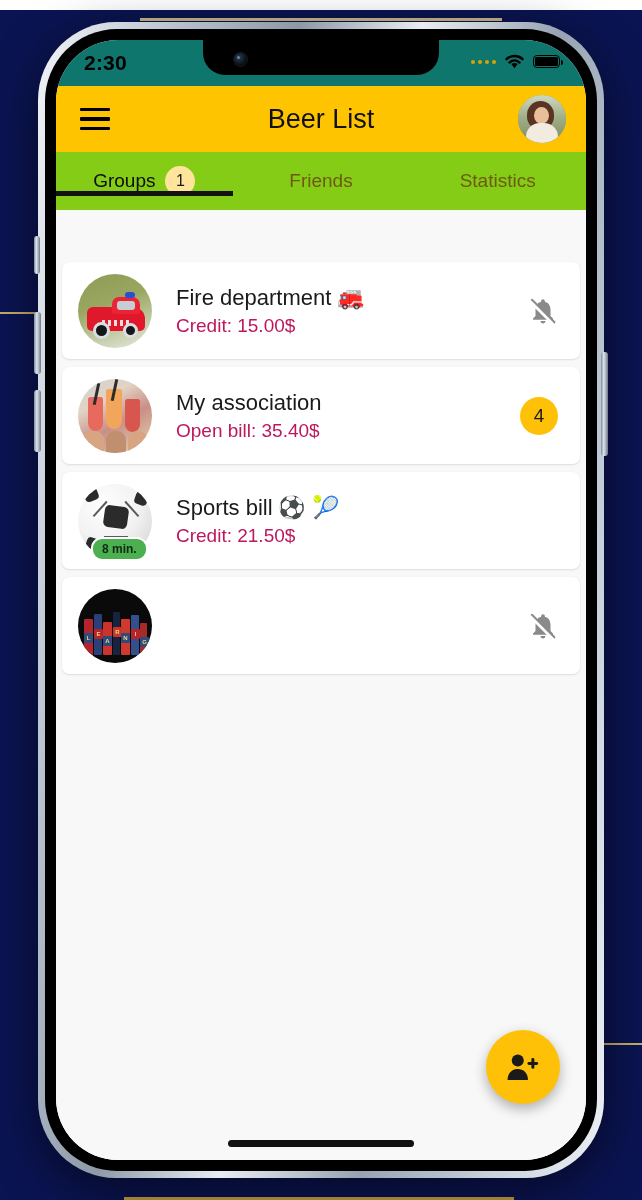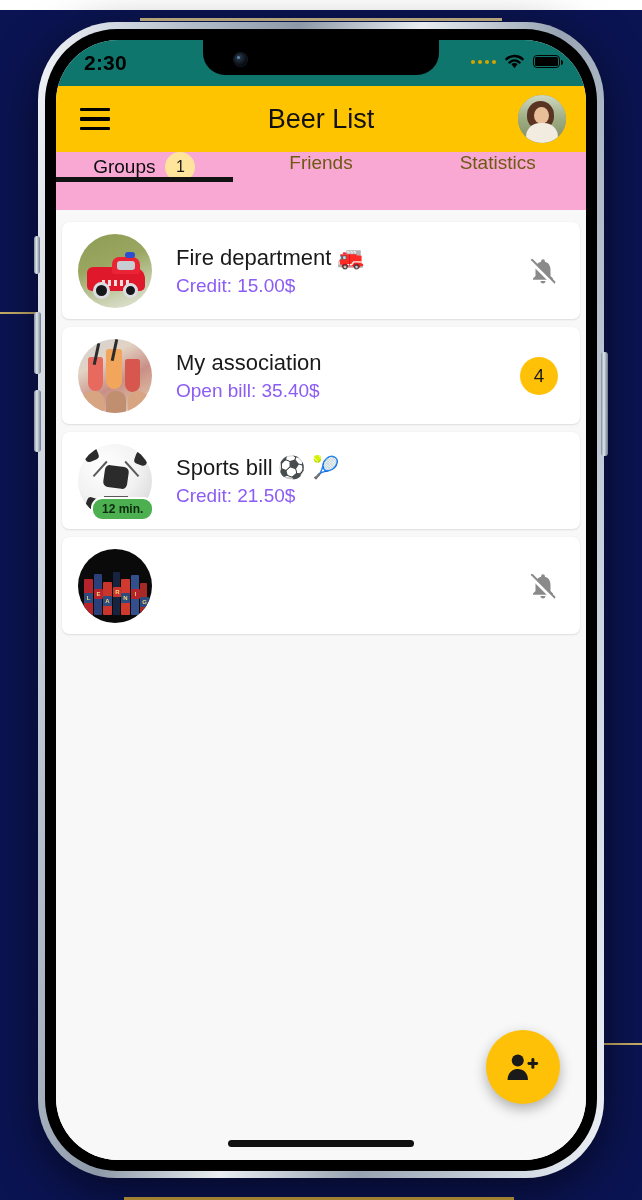--- a/index.html
+++ b/index.html
@@ -200,24 +200,24 @@
     background:#e9bf9a;
   }
   .av-body {
     position:absolute; left:8px; bottom:0; width:32px; height:20px;
     border-radius:14px 14px 0 0;
     background:#f1ebe0;
   }
 
   
   .tabs {
-    background: #f9a8d4;
+    background: #84cc16;
     height: 58px;
     display: flex;
-    align-items: flex-start;
+    align-items: center;
   }
   .tab {
     flex: 1;
     display: flex;
     align-items: center;
     justify-content: center;
     gap: 10px;
     position: relative;
     cursor: pointer;
     font-size: 19px;
@@ -241,21 +241,21 @@
     padding: 0 6px;
   }
 
   
   .content {
     background: #f8f8f8;
     height: calc(100% - 170px);
     position: relative;
     overflow: hidden;
   }
-  .list { padding: 12px 6px 0 6px; }
+  .list { padding: 12px 6px 0 6px; margin-top: 40px; }
 
   .card {
     background: #ffffff;
     border-radius: 7px;
     margin-bottom: 8px;
     height: 97px;
     display: flex;
     align-items: center;
     padding: 0 22px 0 16px;
     box-shadow: 0 1px 2px rgba(0,0,0,.10), 0 0 1px rgba(0,0,0,.08);
@@ -322,21 +322,21 @@
 
   .card-text { margin-left: 24px; flex: 1; min-width: 0; }
   .card-title {
     font-size: 22px;
     color: #1a1a1a;
     line-height: 1.25;
     white-space: nowrap;
   }
   .card-sub {
     font-size: 19px;
-    color: #8b5cf6;
+    color: #be185d;
     margin-top: 3px;
     white-space: nowrap;
   }
 
   .card-trail { flex: 0 0 auto; display:flex; align-items:center; justify-content:flex-end; min-width: 46px; }
 
   .count-badge {
     width: 38px; height: 38px;
     border-radius: 50%;
     background: #FFC107;
@@ -502,21 +502,21 @@
               <div class="thumb t-soccer">
                 <span class="seam" style="left:12px; top:24px; width:20px; transform:rotate(-48deg);"></span>
                 <span class="seam" style="left:44px; top:24px; width:20px; transform:rotate(48deg);"></span>
                 <span class="seam" style="left:26px; top:52px; width:24px;"></span>
                 <span class="pent p-tl"></span>
                   <span class="pent p-tr"></span>
                 <span class="pent p-c"></span>
                 <span class="pent p-bl"></span>
                   <span class="pent p-br"></span>
               </div>
-              <span class="mins-badge">12 min.</span>
+              <span class="mins-badge">8 min.</span>
             </div>
             <div class="card-text">
               <div class="card-title">Sports bill ⚽ 🎾</div>
               <div class="card-sub">Credit: 21.50$</div>
             </div>
             <div class="card-trail"></div>
           </div>
 
           <div class="card">
             <div class="thumb-wrap">

